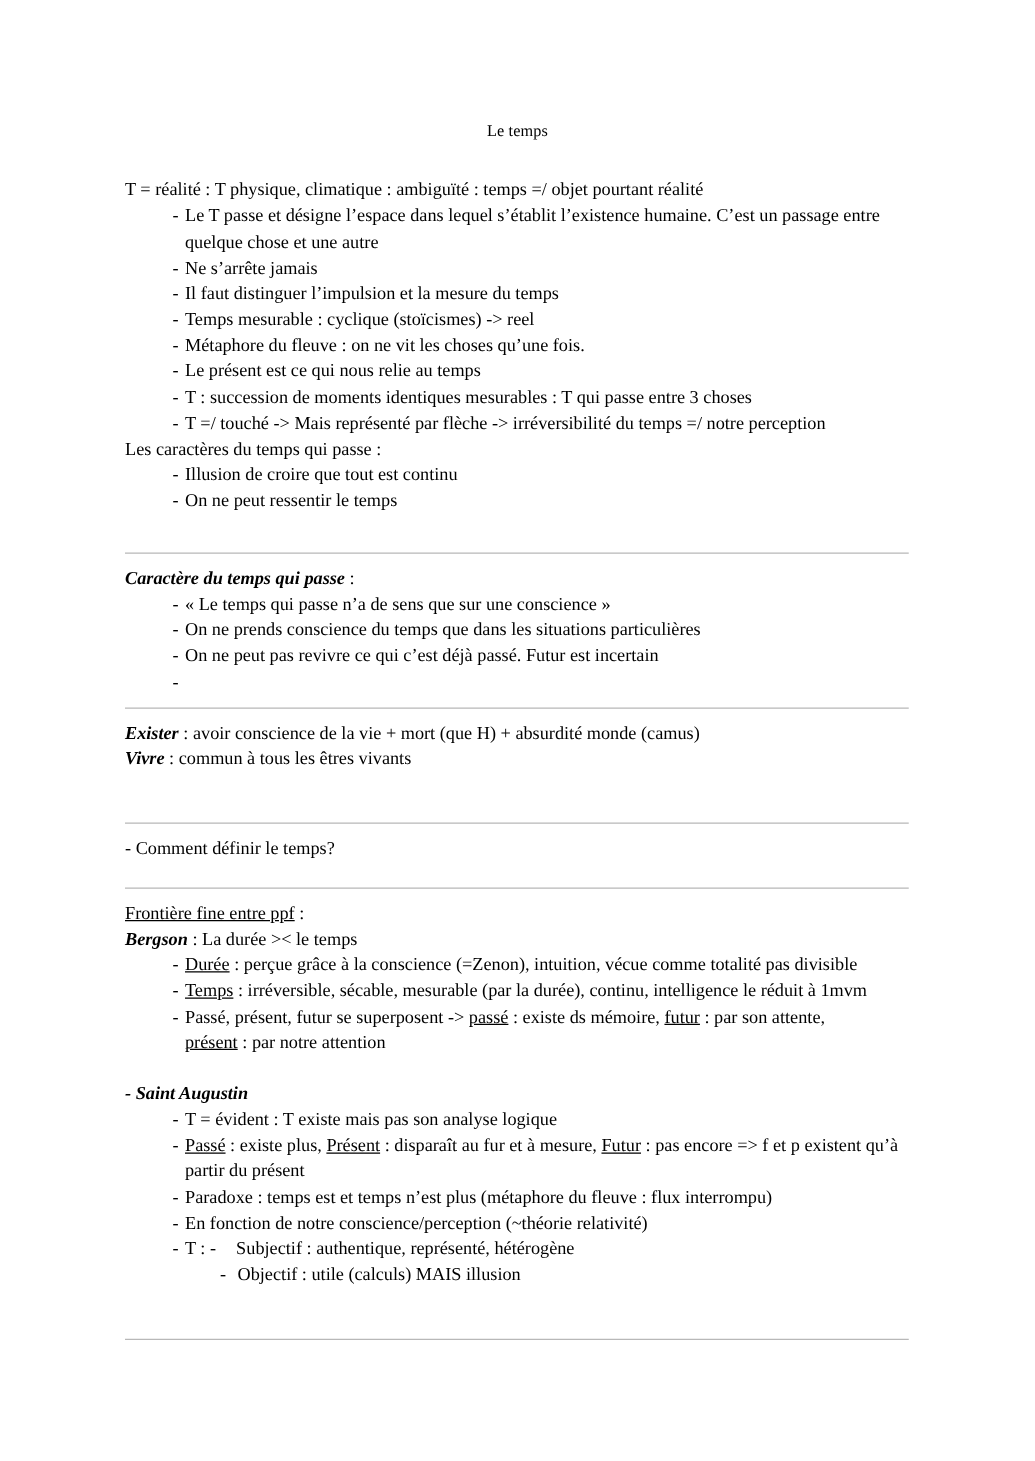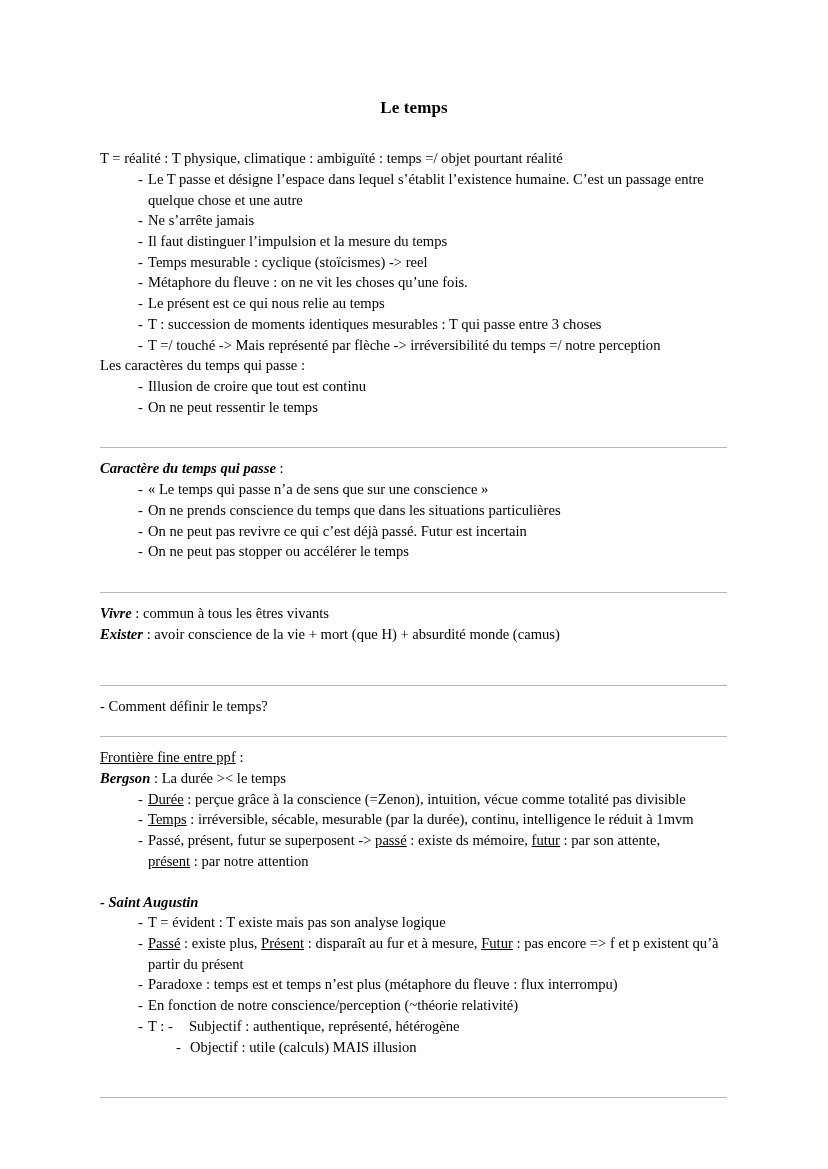--- a/index.html
+++ b/index.html
@@ -20,22 +20,22 @@
     box-sizing: border-box;
   }
   .content {
     position: absolute;
     left: 100px;
     top: 96px;
     width: 628px;
   }
   .doc-title {
     text-align: center;
-    font-weight: bold;
-    font-size: 17px;
+    font-weight: normal;
+    font-size: 13px;
     margin: 0 0 0 0;
     letter-spacing: .1px;
   }
   .gap-after-title { height: 28px; }
   .para {
     margin: 0;
     padding: 0;
   }
   ul.bullets {
     list-style: none;
@@ -112,29 +112,29 @@
     <div class="spacer-lg"></div>
     <hr class="rule">
     <div class="spacer-sm"></div>
 
     <div class="para"><b>Caractère du temps qui passe</b><span> :</span></div>
 
     <ul class="bullets">
       <li><span class="dash">-</span><span>« Le temps qui passe n’a de sens que sur une conscience »</span></li>
       <li><span class="dash">-</span><span>On ne prends conscience du temps que dans les situations particulières</span></li>
       <li><span class="dash">-</span><span>On ne peut pas revivre ce qui c’est déjà passé. Futur est incertain</span></li>
-      <li><span class="dash">-</span><span>On ne peut pas stopper ou accélérer le temps</span></li>
+      <li><span class="dash">-</span></li>
     </ul>
 
     <div class="spacer-lg"></div>
     <hr class="rule">
     <div class="spacer-sm"></div>
 
+    <div class="para"><b>Exister</b><span> : avoir conscience de la vie + mort (que H) + absurdité monde (camus)</span></div>
     <div class="para"><b>Vivre</b><span> : commun à tous les êtres vivants</span></div>
-    <div class="para"><b>Exister</b><span> : avoir conscience de la vie + mort (que H) + absurdité monde (camus)</span></div>
 
     <div class="spacer-xl"></div>
     <hr class="rule">
     <div class="spacer-sm"></div>
 
     <div class="para">- Comment définir le temps?</div>
 
     <div class="spacer-md"></div>
     <hr class="rule">
     <div class="spacer-sm"></div>

